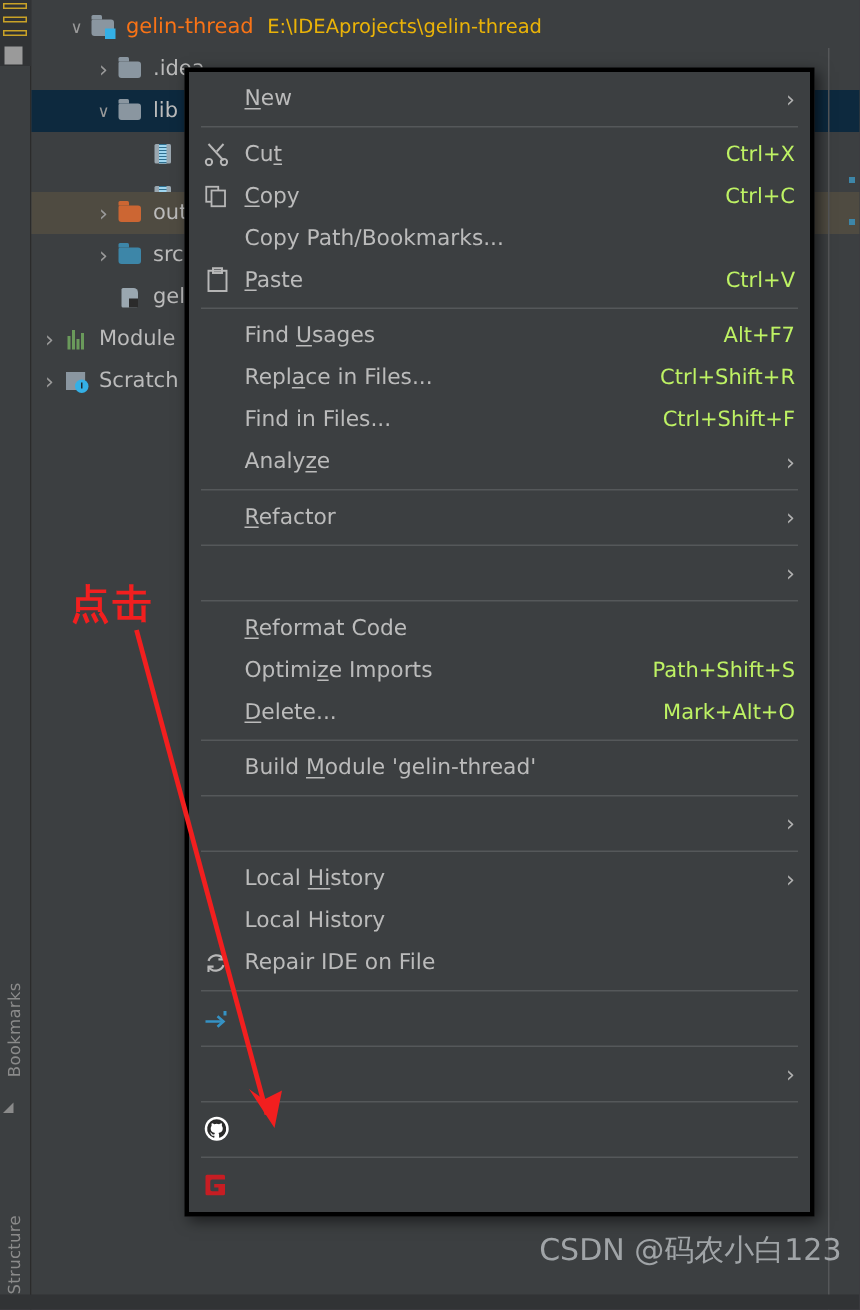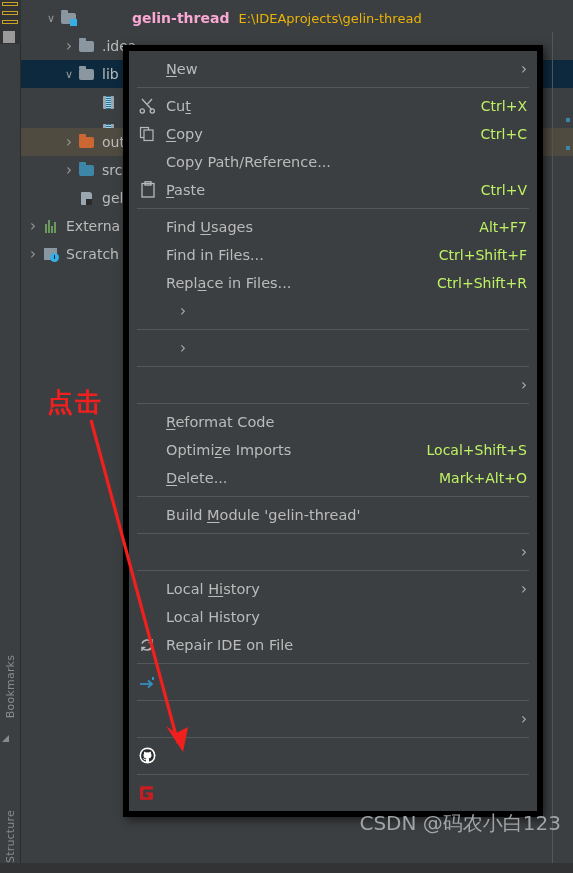--- a/index.html
+++ b/index.html
@@ -57,21 +57,21 @@
   .row.sel   { background:#0d293e; }
   .row.out   { background:#4f4b41; }
   .chev {
     width:16px; text-align:center; color:#9a9a9a; font-size:11px;
     flex:0 0 16px;
   }
   .chev.open::before { content:"\2228"; }
   .chev.closed::before { content:"\203A"; font-size:15px; }
   .ico { flex:0 0 20px; height:16px; position:relative; margin-right:5px; }
   .lbl { flex:0 0 auto; }
-  .lbl.bold { font-weight:bold; color:#f9a8d4;margin-left:48px; }
+  .lbl.bold { font-weight:normal; color:#f97316; }
   .path { color:#eab308; font-size:13px; margin-left:9px; }
 
   
   .folder {
     position:absolute; left:2px; top:3px; width:15px; height:11px;
     background:#8a96a0; border-radius:1px 2px 2px 2px;
   }
   .folder::before {
     content:""; position:absolute; left:0; top:-3px;
     width:7px; height:3px; background:#8a96a0; border-radius:1px 1px 0 0;
@@ -133,21 +133,21 @@
     background:#555759;
   }
   .rdot {
     position:absolute; right:3px; width:4px; height:4px; background:#3d86a8;
   }
 
   
   #ctx-menu {
     position:absolute; left:123px; top:45px; width:420px;
     background:#3c3f41;
-    border:6px solid #000000;
+    border:3px solid #000000;
     box-shadow:3px 3px 9px rgba(0,0,0,.55);
     padding:4px 0 4px 0;
     z-index:40;
   }
   .mi {
     position:relative; height:28px; display:flex; align-items:center;
     padding:0 10px 0 0; cursor:default;
   }
   .mi.hl { background:#4b6eaf; }
   .mi-ico { flex:0 0 37px; height:18px; position:relative; }
@@ -175,21 +175,21 @@
   #anno-text {
     position:absolute; left:47px; top:385px;
     font-size:26px; font-weight:bold; color:#f21f1f;
     font-family:"DejaVu Sans","Liberation Sans",sans-serif;
     letter-spacing:2px; z-index:60;
   }
   #anno-svg { position:absolute; left:0; top:0; width:573px; height:873px; z-index:60; pointer-events:none; }
 
   
   #watermark {
-    position:absolute; right:12px; bottom:36px;
+    position:absolute; right:12px; bottom:26px;
     font-size:20px; color:#a9adb0; opacity:.92; z-index:70;
     font-family:"DejaVu Sans","Liberation Sans",sans-serif;
   }
   #bottom-strip {
     position:absolute; left:0; bottom:0; width:573px; height:10px;
     background:#313335;
   }
 </style>
 </head>
 <body>
@@ -275,21 +275,21 @@
   <div class="row" style="top:212px;padding-left:4px">
     <span class="chev closed"></span>
     <span class="ico">
       <span class="bars">
         <i style="left:1px;height:9px;"></i>
           <i style="left:4px;height:13px;"></i>
         <i style="left:7px;height:7px;"></i>
           <i style="left:10px;height:11px;"></i>
       </span>
     </span>
-    <span class="lbl">Externa</span>
+    <span class="lbl">Module</span>
   </div>
 
   <div class="row" style="top:240px;padding-left:4px">
     <span class="chev closed"></span>
     <span class="ico">
       <span class="scratch"></span>
         <span class="scratch-clock"></span>
     </span>
     <span class="lbl">Scratch</span>
   </div>
@@ -336,21 +336,21 @@
             <rect x="5" y="4" width="9" height="10.5" fill="#3c3f41"></rect>
           </g>
         </svg>
     </span>
     <span class="mi-lbl"><span class="u">C</span>opy</span>
     <span class="mi-key">Ctrl+C</span>
   </div>
 
   <div class="mi">
     <span class="mi-ico"></span>
-    <span class="mi-lbl">Copy Path/Reference...</span>
+    <span class="mi-lbl">Copy Path/Bookmarks...</span>
   </div>
 
   <div class="mi">
     <span class="mi-ico">
       <svg class="ic-paste" viewBox="0 0 14 17">
           <g fill="none" stroke="#b8b8b8" stroke-width="1.3">
         <rect x="1" y="2.5" width="12" height="13.5"></rect>
             <rect x="4" y="0.8" width="6" height="3.2"></rect>
           </g>
         </svg>
@@ -362,39 +362,41 @@
   <div class="msep"></div>
 
   <div class="mi">
     <span class="mi-ico"></span>
     <span class="mi-lbl">Find <span class="u">U</span>sages</span>
     <span class="mi-key">Alt+F7</span>
   </div>
 
   <div class="mi">
     <span class="mi-ico"></span>
+    <span class="mi-lbl">Repl<span class="u">a</span>ce in Files...</span>
+    <span class="mi-key">Ctrl+Shift+R</span>
+  </div>
+
+  <div class="mi">
+    <span class="mi-ico"></span>
     <span class="mi-lbl">Find in Files...</span>
     <span class="mi-key">Ctrl+Shift+F</span>
   </div>
 
   <div class="mi">
     <span class="mi-ico"></span>
-    <span class="mi-lbl">Repl<span class="u">a</span>ce in Files...</span>
-    <span class="mi-key">Ctrl+Shift+R</span>
-  </div>
-
-  <div class="mi">
-    <span class="mi-ico"></span>
-    <span class="mi-arrow">›</span>
-  </div>
-
-  <div class="msep"></div>
-
-  <div class="mi">
-    <span class="mi-ico"></span>
+    <span class="mi-lbl">Analy<span class="u">z</span>e</span>
+    <span class="mi-arrow">›</span>
+  </div>
+
+  <div class="msep"></div>
+
+  <div class="mi">
+    <span class="mi-ico"></span>
+    <span class="mi-lbl"><span class="u">R</span>efactor</span>
     <span class="mi-arrow">›</span>
   </div>
 
   <div class="msep"></div>
 
   <div class="mi">
     <span class="mi-ico"></span>
     <span class="mi-lbl"></span>
     <span class="mi-arrow">›</span>
   </div>
@@ -403,21 +405,21 @@
 
   <div class="mi">
     <span class="mi-ico"></span>
     <span class="mi-lbl"><span class="u">R</span>eformat Code</span>
     <span class="mi-key"></span>
   </div>
 
   <div class="mi">
     <span class="mi-ico"></span>
     <span class="mi-lbl">Optimi<span class="u">z</span>e Imports</span>
-    <span class="mi-key">Local+Shift+S</span>
+    <span class="mi-key">Path+Shift+S</span>
   </div>
 
   <div class="mi">
     <span class="mi-ico"></span>
     <span class="mi-lbl"><span class="u">D</span>elete...</span>
     <span class="mi-key">Mark+Alt+O</span>
   </div>
 
   <div class="msep"></div>
 

